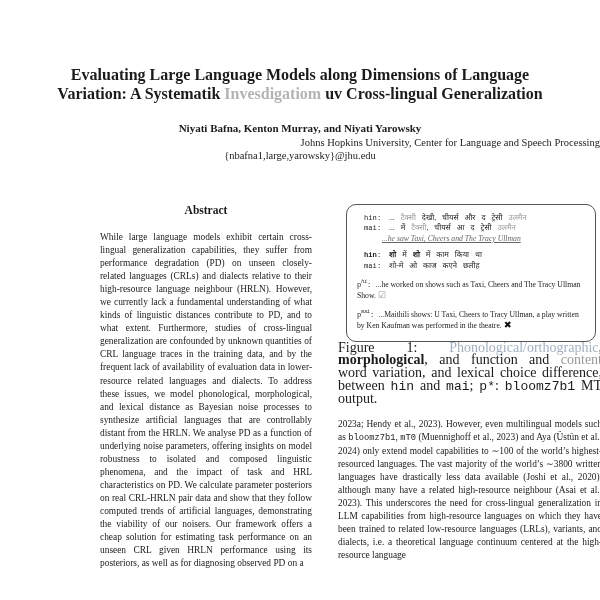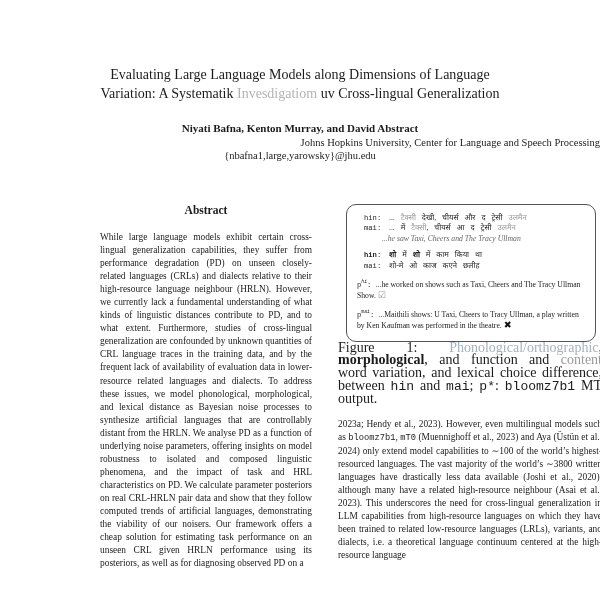--- a/index.html
+++ b/index.html
@@ -1,21 +1,21 @@
 <!DOCTYPE html>
 <html><head>
 <meta charset="utf-8">
 <style>
   html,body{margin:0;padding:0;background:#ffffff;}
   .page{
     position:relative;width:600px;height:600px;overflow:hidden;background:#ffffff;
     font-family:"Liberation Serif",serif;color:#1b1b1b;
   }
   .title-block{margin:66px auto 0;width:510px;text-align:center;}
-  .title-line{font-weight:normal;font-size:14px;line-height:18.5px;}
+  .title-line{font-weight:bold;font-size:16px;line-height:18.5px;}
   .title-noise{color:#b3b3b3;}
   .authors{margin-top:19px;text-align:center;font-weight:bold;font-size:11px;line-height:13px;}
   .affil{margin-top:2px;text-align:right;font-size:10.5px;line-height:12.5px;}
   .email{text-align:center;font-size:10.5px;line-height:12.5px;}
   .columns{display:flex;margin-top:42px;padding-left:100px;gap:26px;}
   .col-left{width:212px;flex:none;}
   .col-right{width:264px;flex:none;}
   .abstract-heading{text-align:center;font-weight:bold;font-size:11.5px;margin-bottom:15px;}
   .body-text{font-size:9.4px;line-height:13.05px;text-align:justify;}
   .figure-box{
@@ -25,40 +25,40 @@
   .fig-row{display:flex;}
   .fig-label{width:25px;flex:none;}
   .fig-text{flex:1;}
   .gap-top{margin-top:6px;}
   .fig-row-full{display:block;margin-top:6px;}
   .dev{word-spacing:4px;margin-left:7px;}
   .r-g{color:#999999;}
   .r-b{font-weight:bold;}
   .r-u{}
   .r-m{font-family:"Liberation Mono","DejaVu Sans Mono",monospace;font-size:0.93em;}
-  .r-i{font-style:italic;}
+  .r-i{font-style:italic;text-decoration:underline;}
   .r-d{color:#666666;}
   .r-sup{vertical-align:super;font-size:0.62em;font-style:italic;font-family:"Liberation Mono","DejaVu Sans Mono",monospace;}
   .r-chk{color:#9a9a9a;font-family:"DejaVu Sans",sans-serif;font-size:9px;}
   .r-x{color:#111111;font-family:"DejaVu Sans",sans-serif;font-size:9.5px;font-weight:bold;}
   .r-pb{color:#a3b1c2;}
   .fig-caption{font-size:14px;line-height:12.6px;text-align:justify;}
   .intro-para{margin-top:12px;}
 </style>
 </head>
 <body>
 
 <div class="page">
 
   <div class="title-block">
     <div class="title-line">Evaluating Large Language Models along Dimensions of Language</div>
     <div class="title-line"><span>Variation: A Systematik </span><span class="title-noise">Invesdigatiom</span><span> uv Cross-lingual Generalization</span></div>
   </div>
 
-  <div class="authors">Niyati Bafna, Kenton Murray, and David Abstract</div>
+  <div class="authors">Niyati Bafna, Kenton Murray, and Niyati Yarowsky</div>
   <div class="affil">Johns Hopkins University, Center for Language and Speech Processing</div>
   <div class="email">{nbafna1,large,yarowsky}@jhu.edu</div>
 
   <div class="columns">
 
     <div class="col-left">
       <div class="abstract-heading">Abstract</div>
       <div class="body-text">While large language models exhibit certain cross-lingual generalization capabilities, they suffer from performance degradation (PD) on unseen closely-related languages (CRLs) and dialects relative to their high-resource language neighbour (HRLN). However, we currently lack a fundamental understanding of what kinds of linguistic distances contribute to PD, and to what extent. Furthermore, studies of cross-lingual generalization are confounded by unknown quantities of CRL language traces in the training data, and by the frequent lack of availability of evaluation data in lower-resource related languages and dialects. To address these issues, we model phonological, morphological, and lexical distance as Bayesian noise processes to synthesize artificial languages that are controllably distant from the HRLN. We analyse PD as a function of underlying noise parameters, offering insights on model robustness to isolated and composed linguistic phenomena, and the impact of task and HRL characteristics on PD. We calculate parameter posteriors on real CRL-HRLN pair data and show that they follow computed trends of artificial languages, demonstrating the viability of our noisers. Our framework offers a cheap solution for estimating task performance on an unseen CRL given HRLN performance using its posteriors, as well as for diagnosing observed PD on a</div>
     </div>
 

